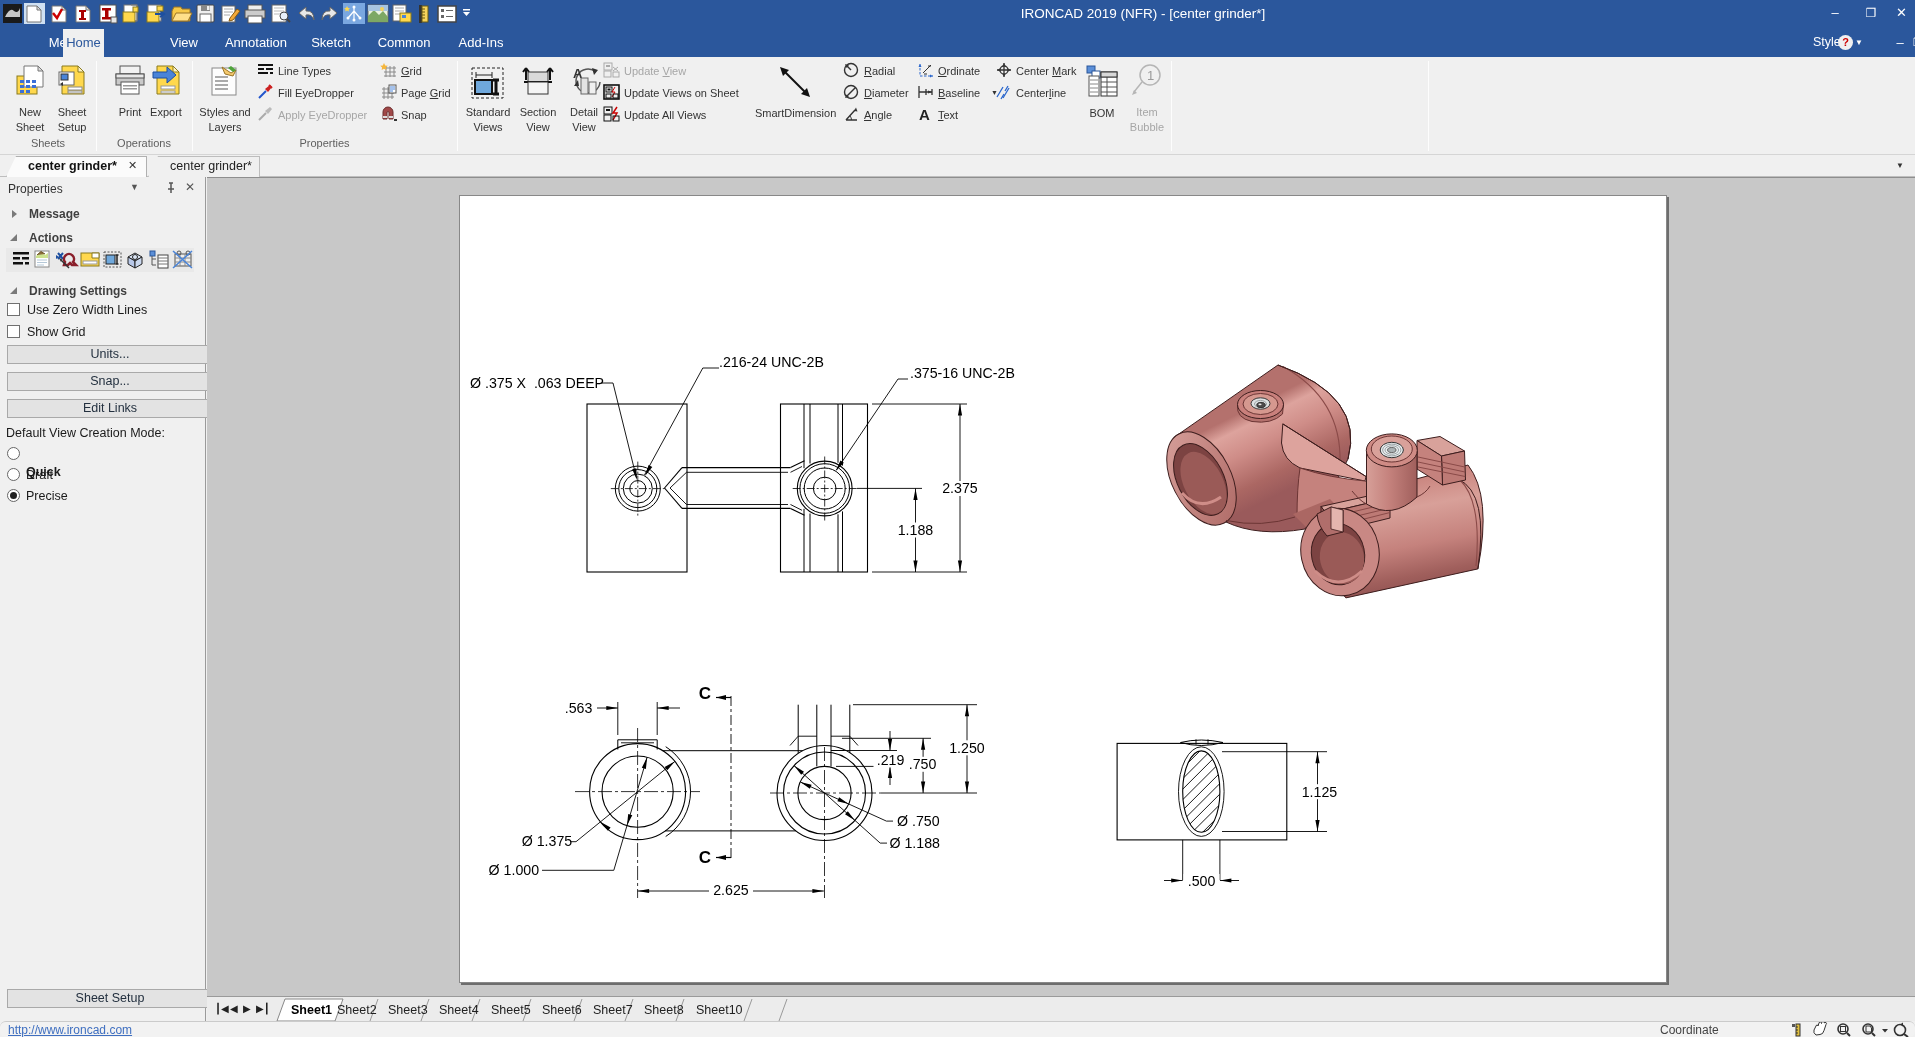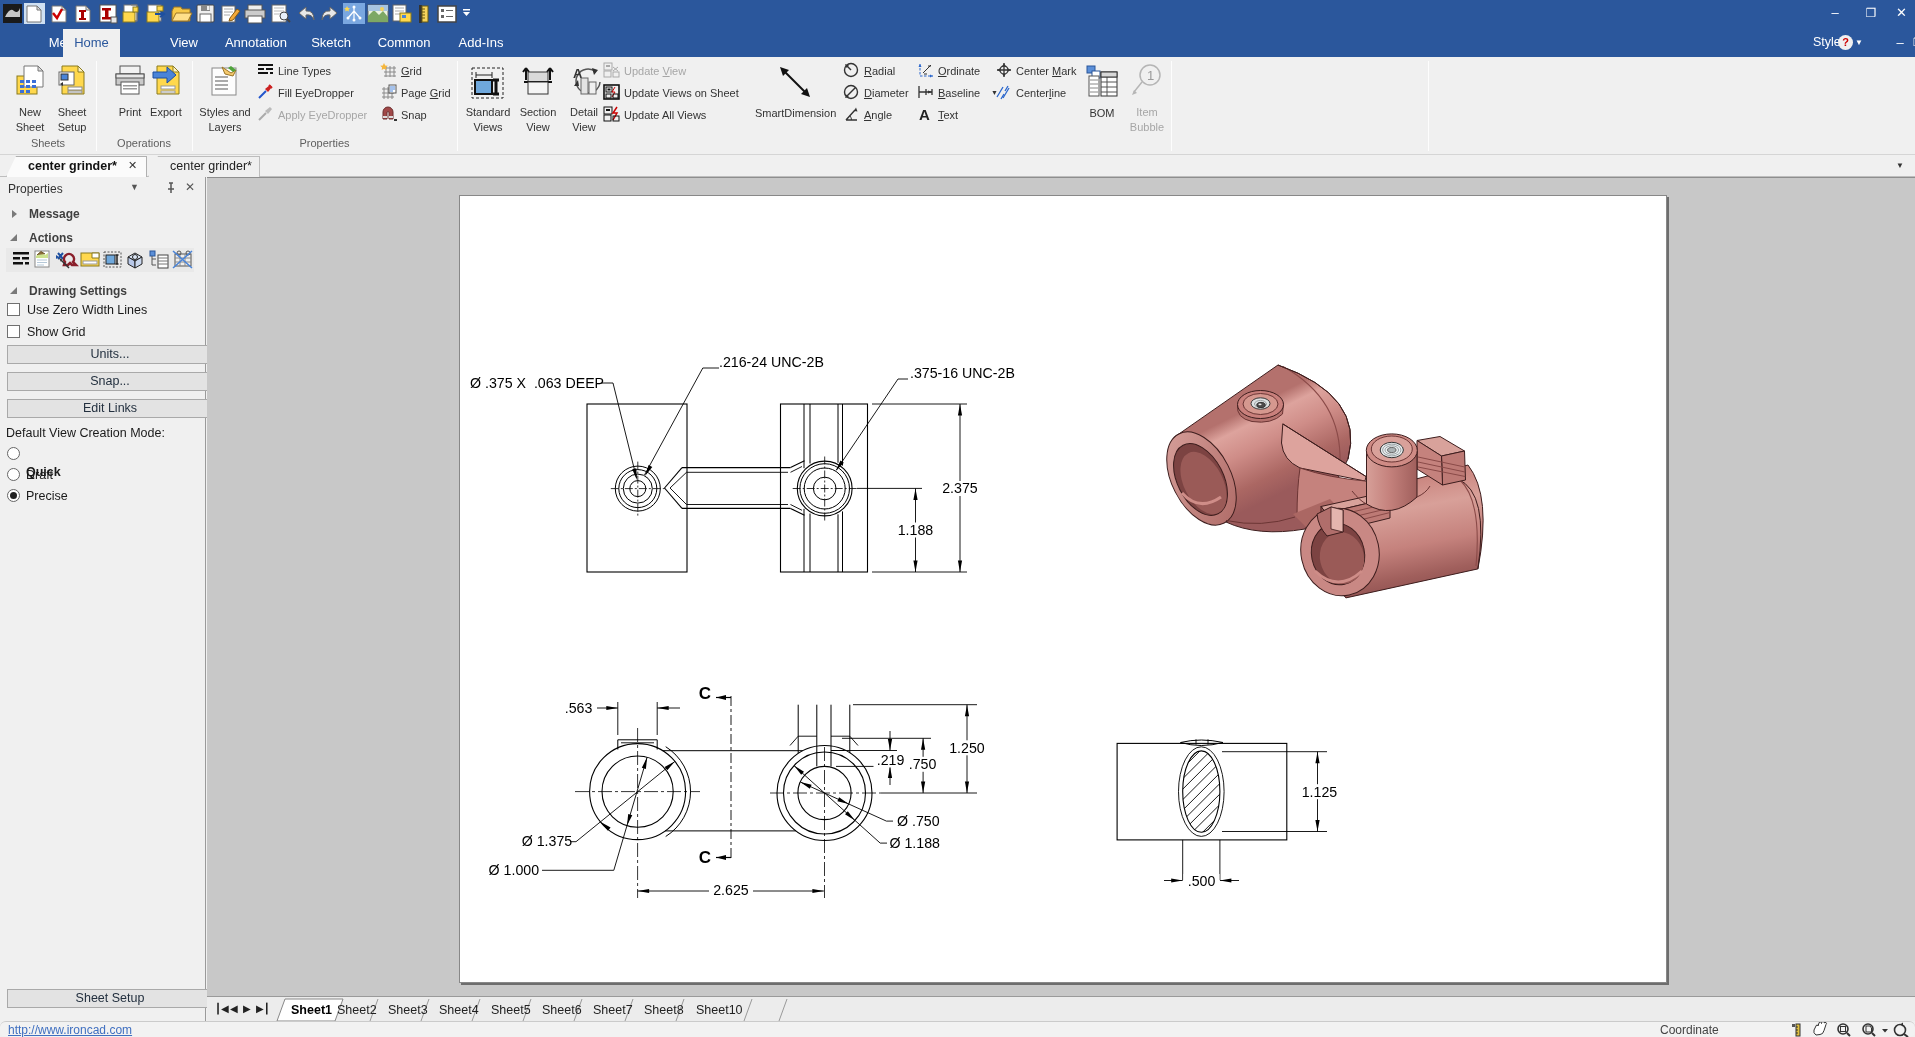--- a/index.html
+++ b/index.html
@@ -3,21 +3,21 @@
 <meta charset="utf-8">
 <style>
 * { margin:0; padding:0; box-sizing:border-box; }
 html,body { width:1915px; height:1037px; overflow:hidden; }
 body { font-family:"Liberation Sans", sans-serif; position:relative; background:#f0f0f0; }
 .abs { position:absolute; }
 
 #titlebar { position:absolute; left:0; top:0; width:1915px; height:28px; background:#2b579c; }
 #tabrow { position:absolute; left:0; top:28px; width:1915px; height:29px; background:#2b579c; }
 .rtab { position:absolute; top:0; height:29px; line-height:29px; color:#fff; font-size:13px; text-align:center;margin-left:34px; }
-#hometab { position:absolute; left:63px; top:1px; width:57px; height:28px; background:#f0f0f0; color:#2b579c; font-size:13px; text-align:center; line-height:28px; }
+#hometab { position:absolute; left:63px; top:1px; width:41px; height:28px; background:#f0f0f0; color:#2b579c; font-size:13px; text-align:center; line-height:28px; }
 
 #ribbon { position:absolute; left:0; top:57px; width:1915px; height:98px; background:#f0f0f0; border-bottom:1px solid #d5d5d5; }
 .rsep { position:absolute; top:4px; width:1px; height:90px; background:#dcdcdc; border-right:1px solid #fdfdfd; }
 .glabel { position:absolute; top:80px; font-size:11px; color:#5e5e5e; text-align:center; }
 .bigbtn { position:absolute; top:4px; width:60px; text-align:center; font-size:11px; color:#333; }
 .blab { position:absolute; top:44px; width:100%; text-align:center; font-size:11px; color:#333; line-height:14.5px; }
 .srow { position:absolute; height:20px; font-size:11px; color:#333; white-space:nowrap; }
 .srow .txt { position:absolute; left:21px; top:3px; }
 .gray { color:#a6a6a6 !important; }
 
@@ -129,20 +129,21 @@
 
       <rect x="438" y="3" width="18" height="16" fill="#fff" stroke="#444" stroke-width="1.5"></rect>
         <rect x="441" y="6" width="3" height="3" fill="#666"></rect>
         <rect x="441" y="12" width="3" height="3" fill="#666"></rect>
         <path d="M446 7.5 h7 M446 13.5 h7" stroke="#666"></path>
 
       <path d="M463 9 h7 l-3.5 4 z" fill="#fff"></path>
         <rect x="463" y="6" width="7" height="1.5" fill="#fff"></rect>
     </g>
   </svg>
+  <div class="abs" style="left:993px;top:0;width:300px;height:28px;line-height:28px;color:#fff;font-size:13.5px;text-align:center;white-space:nowrap;">IRONCAD 2019 (NFR) - [center grinder*]</div>
   <div class="abs" style="left:1820px;top:0px;width:30px;height:28px;color:#fff;font-size:13px;text-align:center;line-height:26px;">–</div>
   <div class="abs" style="left:1856px;top:0px;width:30px;height:28px;color:#fff;font-size:12px;text-align:center;line-height:26px;">❐</div>
   <div class="abs" style="left:1888px;top:0px;width:27px;height:28px;color:#fff;font-size:13px;text-align:center;line-height:26px;">✕</div>
 </div>
 
 <div id="tabrow">
   <div class="rtab" style="left:10px;width:42px;">Menu</div>
   <div id="hometab">Home</div>
   <div class="rtab" style="left:131px;width:38px;">View</div>
   <div class="rtab" style="left:185px;width:74px;">Annotation</div>

